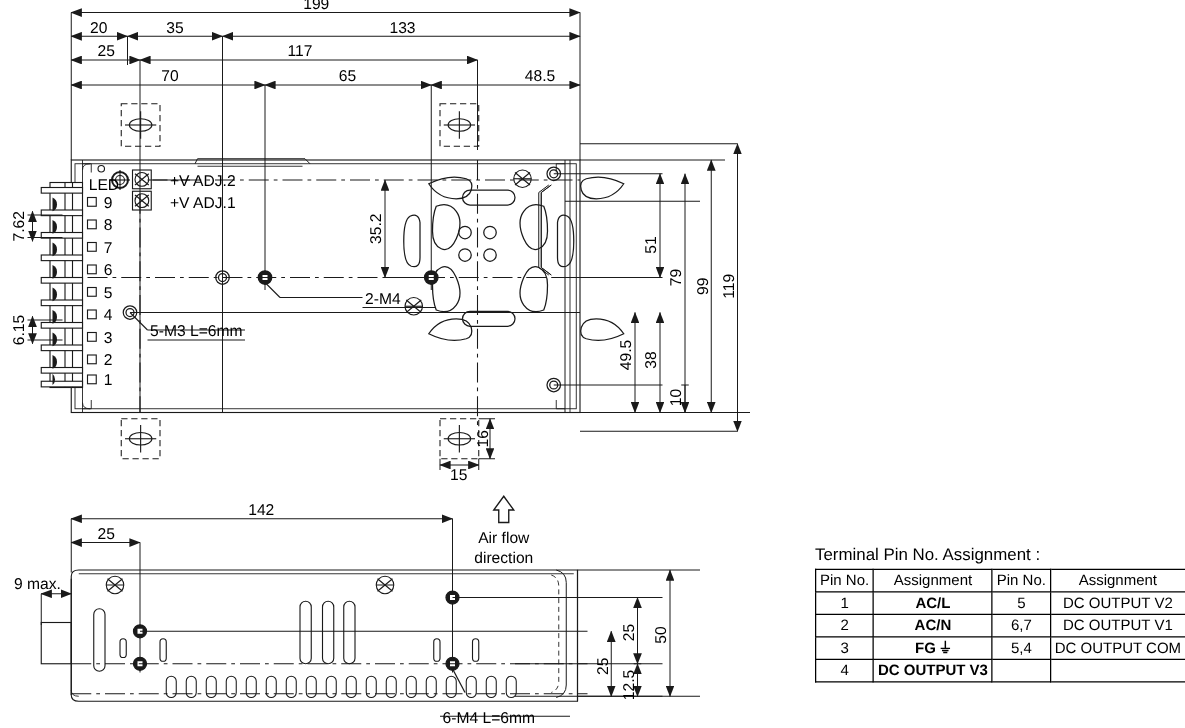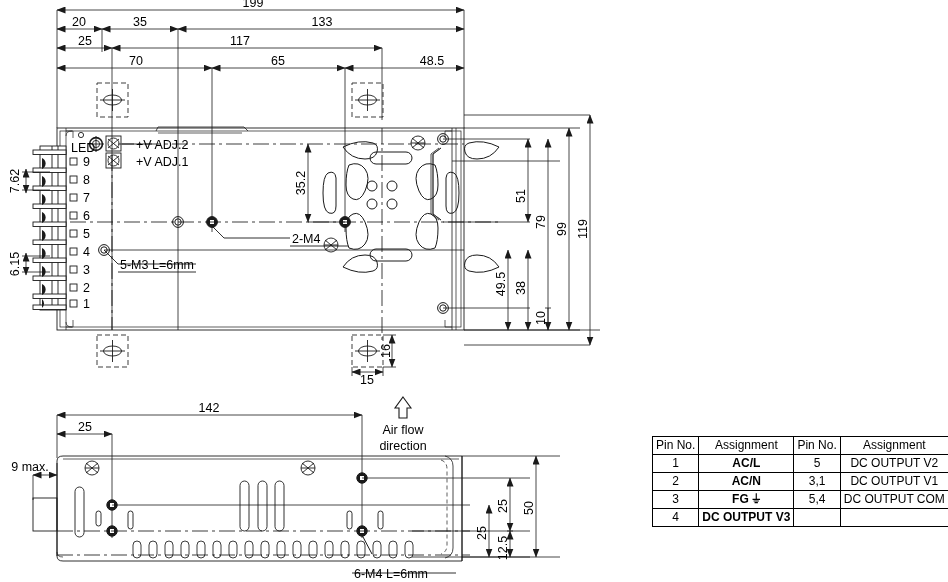--- a/index.html
+++ b/index.html
@@ -451,38 +451,39 @@
       <text class="dimtxt" x="507" y="506" text-anchor="middle" transform="rotate(-90 507 506)">25</text>
       <text class="dimtxt" x="507" y="548" text-anchor="middle" transform="rotate(-90 507 548)">12.5</text>
       <text class="dimtxt" x="533" y="508" text-anchor="middle" transform="rotate(-90 533 508)">50</text>
       <text class="lbl" x="403" y="434" text-anchor="middle">Air flow</text>
       <text class="lbl" x="403" y="450" text-anchor="middle">direction</text>
       <text class="lbl" x="354" y="578">6-M4 L=6mm</text>
     </g>
   </svg>
 
   <div class="tbl-wrap">
+    <div class="tbl-title">Terminal Pin No. Assignment :</div>
     <table>
       <tbody>
         <tr>
           <td class="hdr c1">Pin No.</td>
           <td class="hdr c2">Assignment</td>
           <td class="hdr c3">Pin No.</td>
           <td class="hdr c4">Assignment</td>
         </tr>
         <tr>
           <td class="c1">1</td>
           <td class="c2">AC/L</td>
           <td class="c3">5</td>
           <td class="c4">DC OUTPUT V2</td>
         </tr>
         <tr>
           <td class="c1">2</td>
           <td class="c2">AC/N</td>
-          <td class="c3">3,1</td>
+          <td class="c3">6,7</td>
           <td class="c4">DC OUTPUT V1</td>
         </tr>
         <tr>
           <td class="c1">3</td>
           <td class="c2">FG ⏚</td>
           <td class="c3">5,4</td>
           <td class="c4">DC OUTPUT COM</td>
         </tr>
         <tr>
           <td class="c1">4</td>

